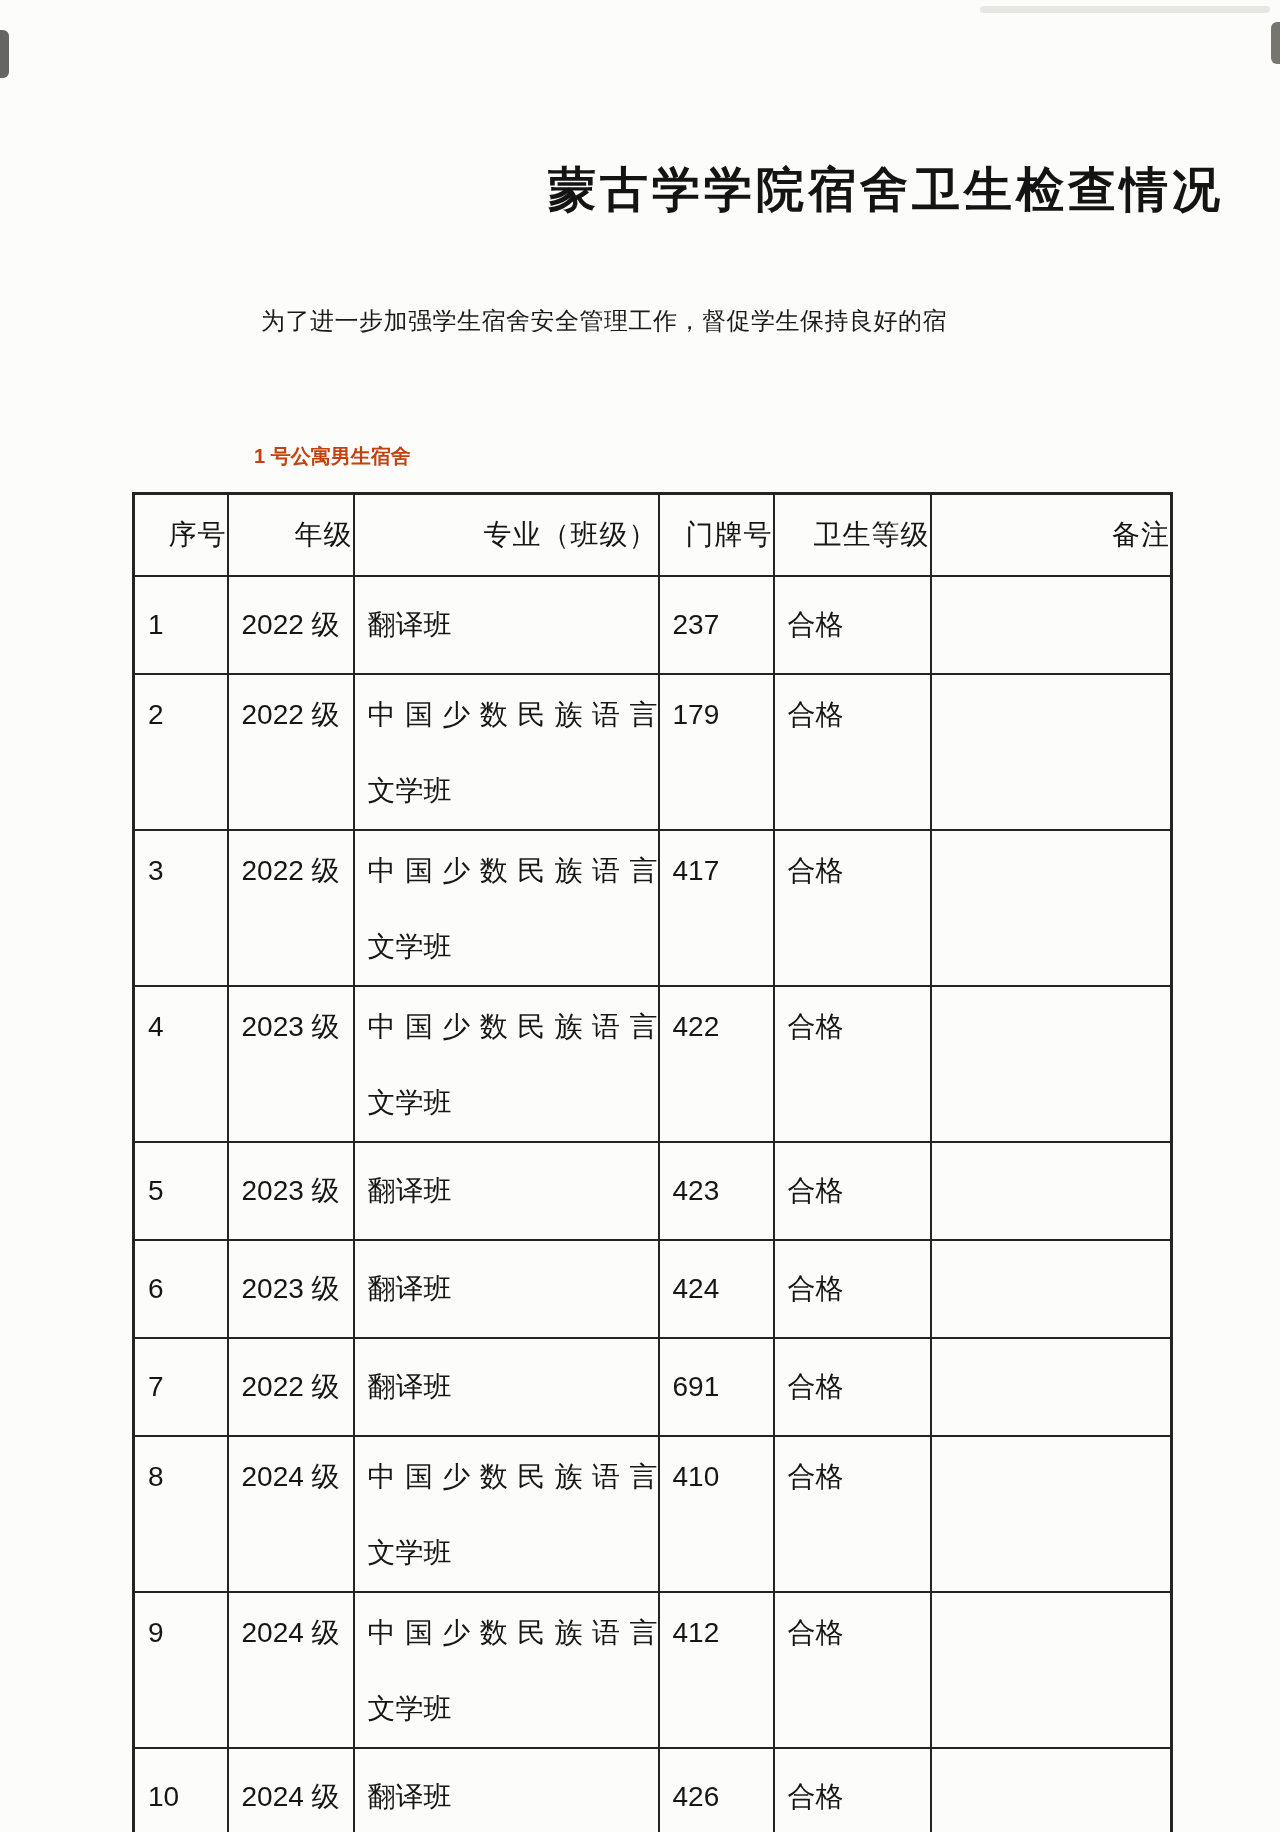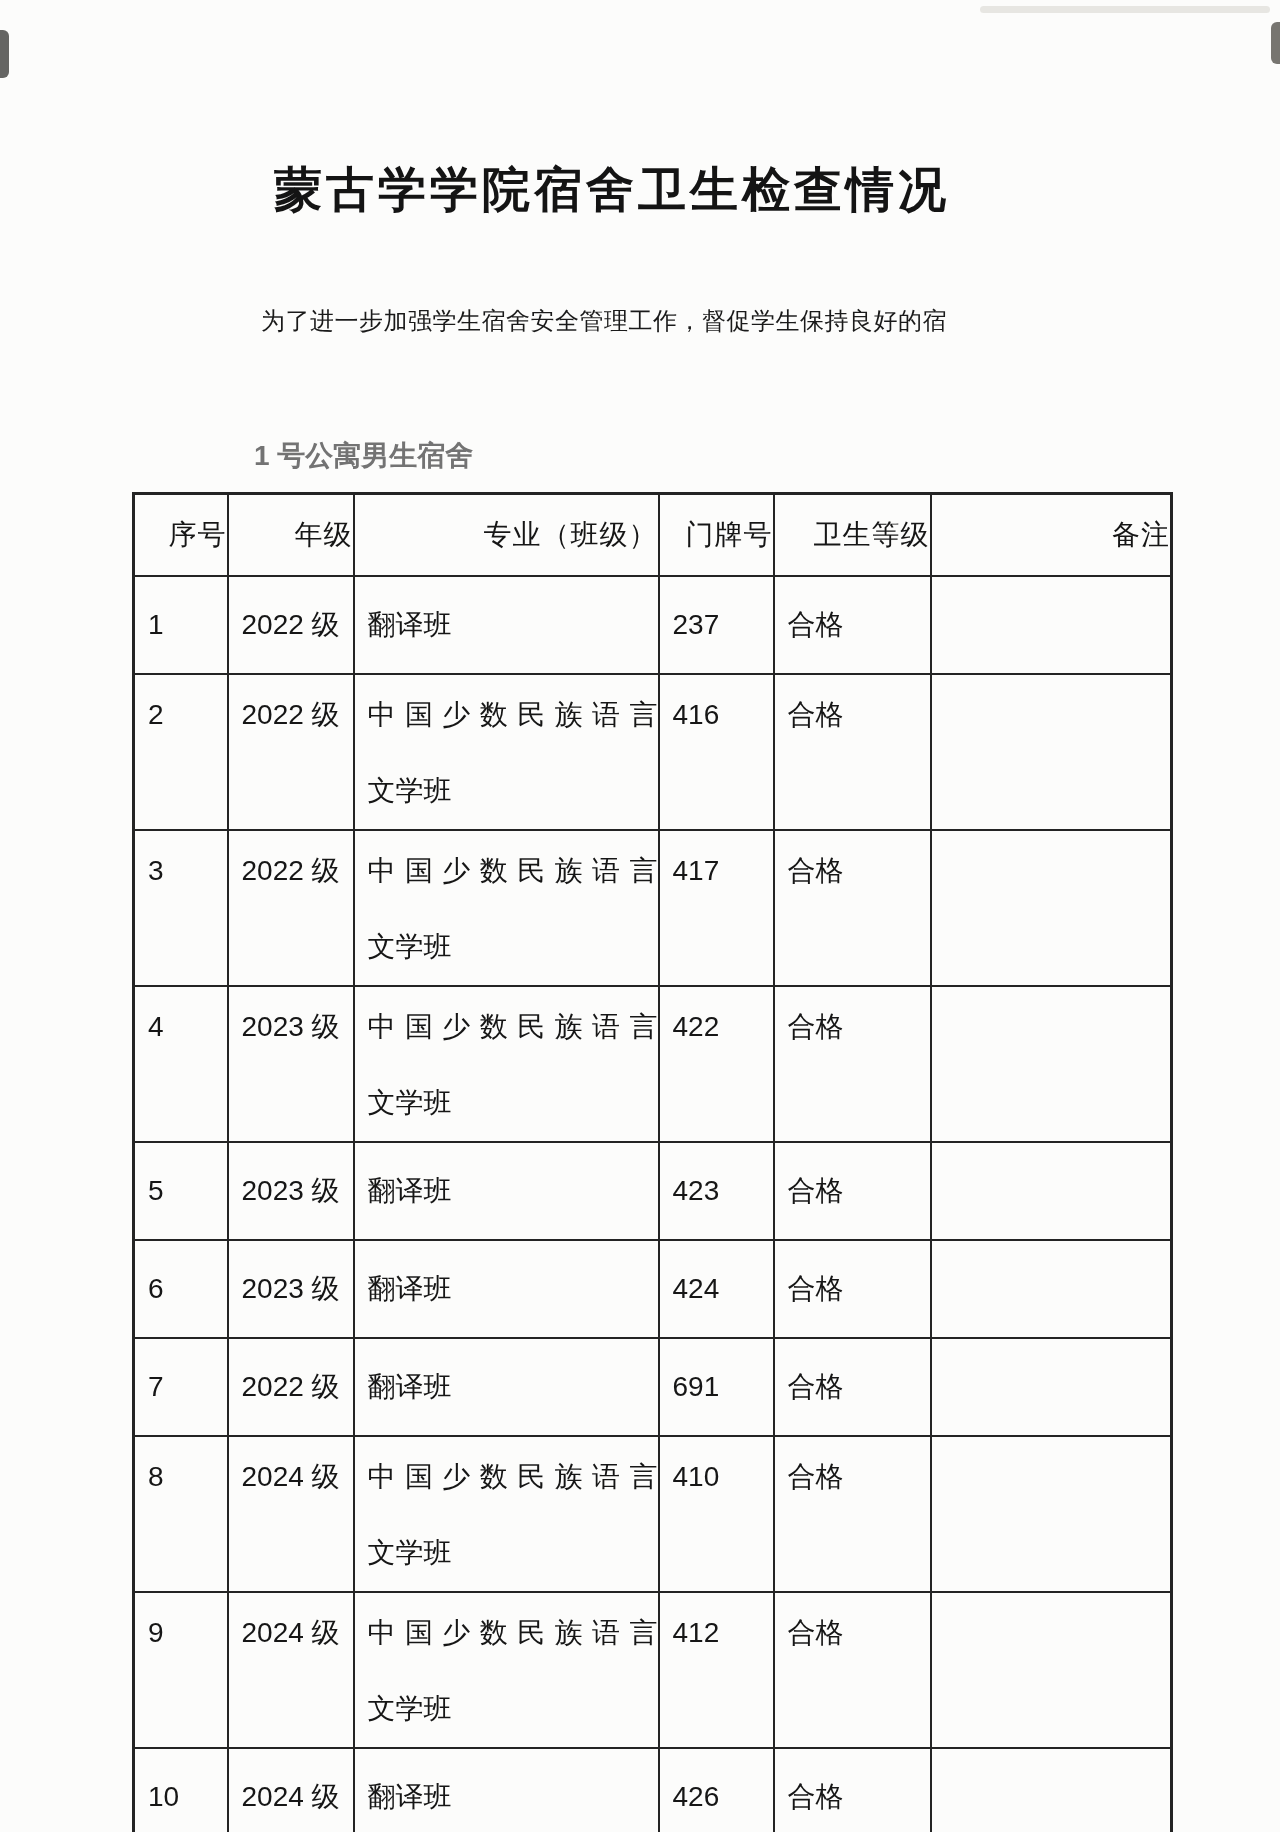--- a/index.html
+++ b/index.html
@@ -14,34 +14,34 @@
     background:#fcfcfb; overflow:hidden;
   }
   
   .artifact { position:absolute; }
   .a1 { left:0; top:30px; width:9px; height:48px; background:#4a4a48; border-radius:0 6px 6px 0; opacity:.85; }
   .a2 { left:1271px; top:22px; width:9px; height:42px; background:#55524e; border-radius:6px 0 0 6px; opacity:.8; }
   .a3 { left:980px; top:6px; width:290px; height:7px; background:#e7e6e2; border-radius:4px; }
 
   .title {
     position:absolute; left:0; top:158px; width:1224px; margin:0;
-    text-align:center;
+    text-align:right;
     font-size:48px; font-weight:700; letter-spacing:4px; color:#141414;
     white-space:nowrap;
   }
   .para {
     position:absolute; left:197px; top:288px; width:945px;
     font-size:24px; line-height:66px; color:#1a1a1a;
     letter-spacing:0.5px;
   }
   .pline { white-space:nowrap; }
   .pline.indent { text-indent:64px; }
   .section {
     position:absolute; left:254px; top:430px;
-    font-size:28px; font-weight:700; line-height:52px; color:#737373;
+    font-size:20px; font-weight:700; line-height:52px; color:#c2410c;
     white-space:nowrap;
   }
 
   table.tbl {
     position:absolute; left:132px; top:492px; width:1038px;
     border-collapse:collapse; table-layout:fixed;
     font-size:28px; color:#161616;
     border:3px solid #242424;
   }
   .tbl th, .tbl td {
@@ -111,21 +111,21 @@
         <td class="c-lv">合格</td>
         <td class="c-nt"></td>
       </tr>
       <tr class="row-d">
         <td class="c-no">2</td>
         <td class="c-gr">2022 级</td>
         <td class="c-mj">
             <span class="ml spread">中国少数民族语言</span>
             <span class="ml">文学班</span>
           </td>
-        <td class="c-rm">416</td>
+        <td class="c-rm">179</td>
         <td class="c-lv">合格</td>
         <td class="c-nt"></td>
       </tr>
       <tr class="row-d">
         <td class="c-no">3</td>
         <td class="c-gr">2022 级</td>
         <td class="c-mj">
             <span class="ml spread">中国少数民族语言</span>
             <span class="ml">文学班</span>
           </td>

